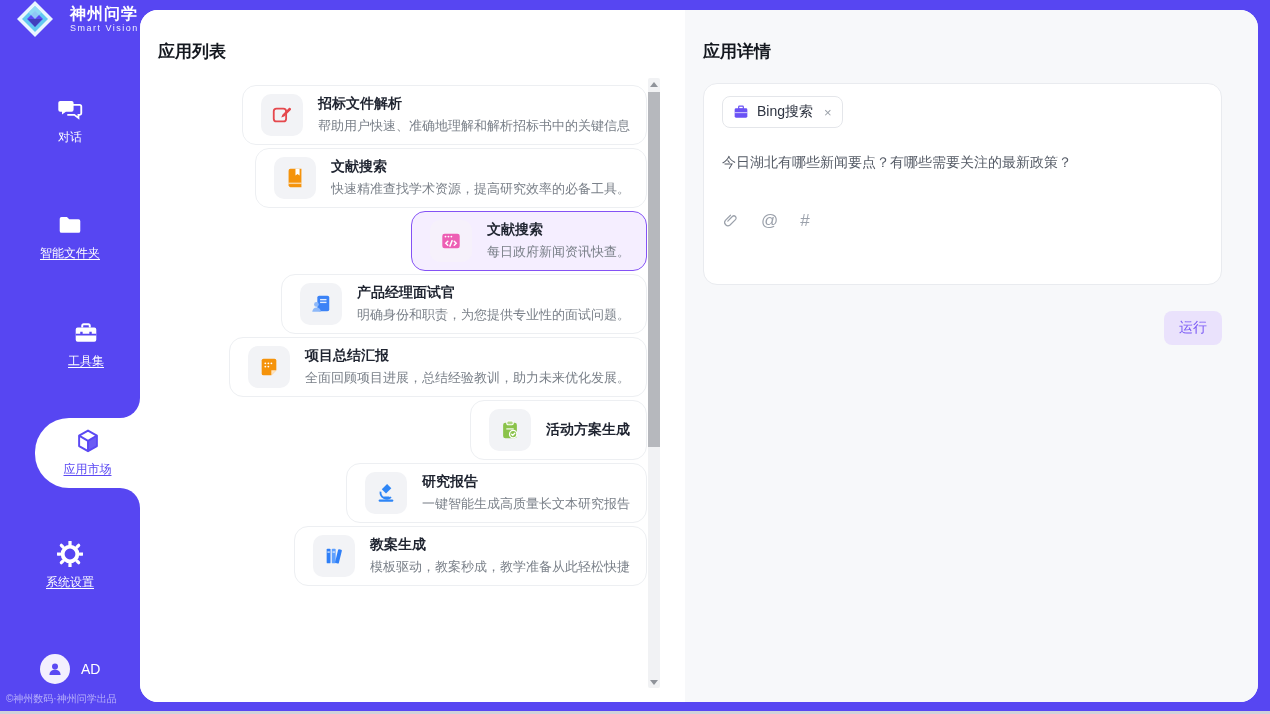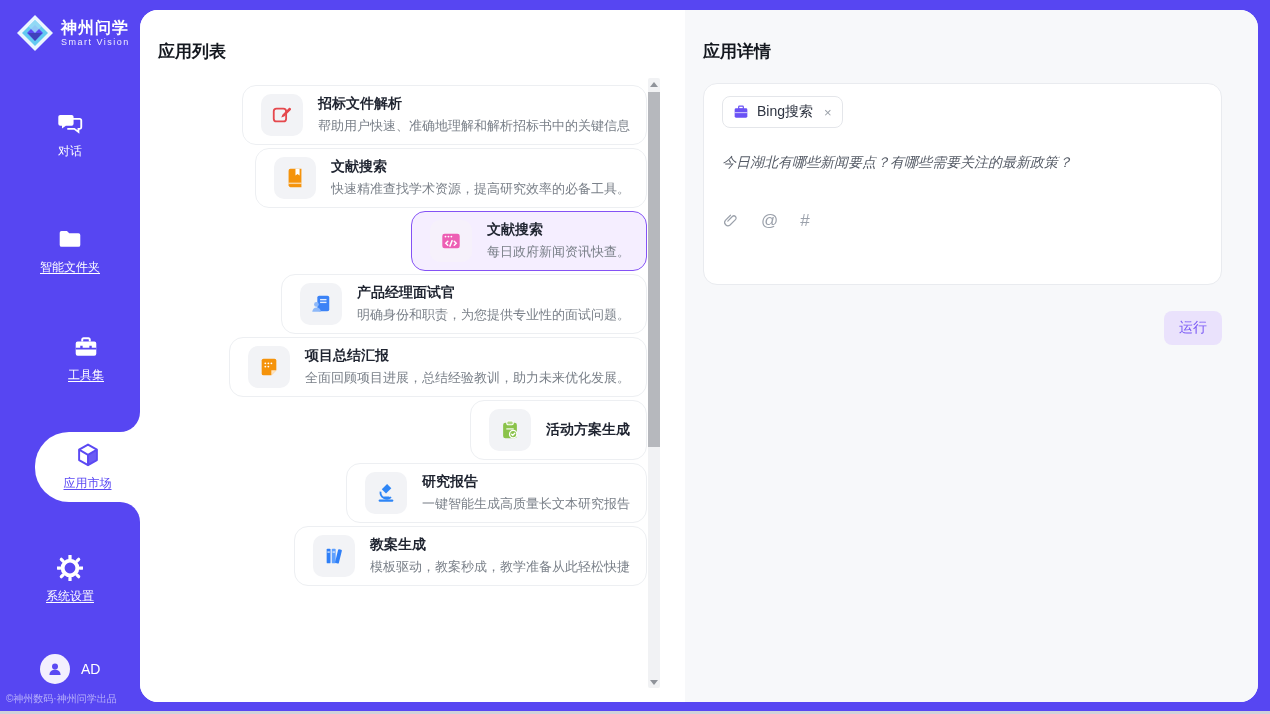--- a/index.html
+++ b/index.html
@@ -8,21 +8,21 @@
     font-family:"Liberation Sans", sans-serif;
     background:#5746f2;
     position:relative;
     color:#1f2430;
   }
   
   .sidebar {
     position:absolute; left:0; top:0; width:140px; height:100%;
     display:flex; flex-direction:column; color:#fff; z-index:3;
   }
-  .logo-row { display:flex; align-items:center; gap:7px; margin:14px 0 0 16px; }
+  .logo-row { display:flex; align-items:center; gap:16px; margin:0 0 0 16px; }
   .logo-row svg { width:38px; height:38px; flex:0 0 auto; }
   .brand-name { font-size:16px; font-weight:bold; letter-spacing:1px; line-height:1.1; }
   .brand-sub { font-size:9px; letter-spacing:1.5px; color:rgba(255,255,255,.9); }
   .nav { margin-top:58px; display:flex; flex-direction:column; align-items:stretch; }
   .nav-item {
     display:flex; flex-direction:column; align-items:center; gap:7px;
     cursor:pointer; position:relative;
   }
   .nav-item svg { width:26px; height:26px; }
   .nav-label { font-size:12px; color:#fff; }
@@ -85,21 +85,21 @@
     margin-top:20px; background:#fff; border:1px solid #e9ebef; border-radius:14px;
     padding:12px 18px; height:202px;
   }
   .chip {
     display:inline-flex; align-items:center; gap:8px; border:1px solid #e4e6ea;
     border-radius:8px; padding:6px 10px; background:#fff; cursor:pointer;
   }
   .chip svg { width:16px; height:16px; }
   .chip-label { font-size:14px; color:#2d3340; }
   .chip-close { font-size:13px; color:#9aa0a8; margin-left:3px; cursor:pointer; line-height:1; }
-  .query { margin-top:26px; font-size:14px; color:#555b66; cursor:text;font-style:italic; }
+  .query { margin-top:26px; font-size:14px; color:#555b66; cursor:text; }
   .composer-icons { margin-top:40px; display:flex; align-items:center; gap:22px; color:#9ba1ab; }
   .composer-icons svg { width:17px; height:17px; display:block; }
   .glyph-btn { font-size:17px; color:#9ba1ab; cursor:pointer; line-height:1; }
   .run-row { display:flex; justify-content:flex-end; margin-top:26px; }
   .run-btn {
     background:#eae2fc; color:#7a58f5; font-size:14px; border:none;
     padding:8px 15px; border-radius:8px; cursor:pointer; font-family:inherit;
   }
   .bottom-strip { position:absolute; left:0; bottom:0; width:100%; height:3px; background:#cfd2da; z-index:4; }
 </style>

